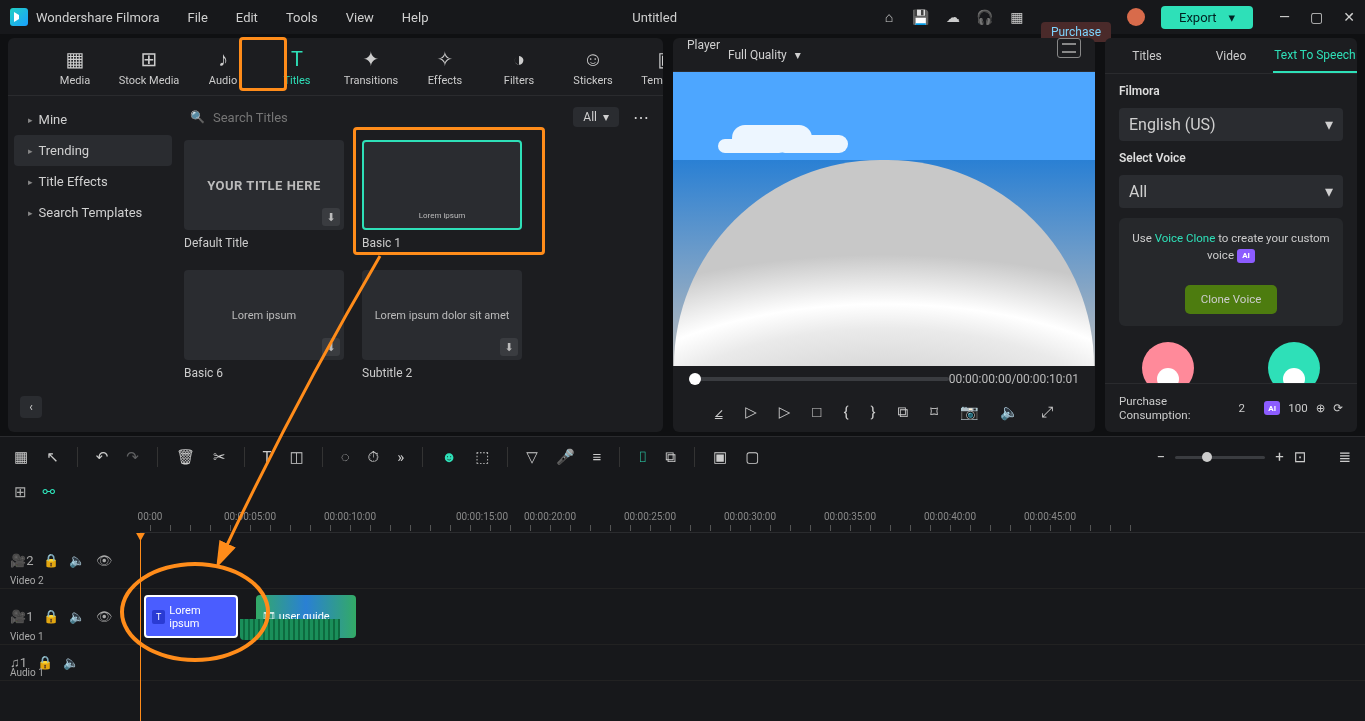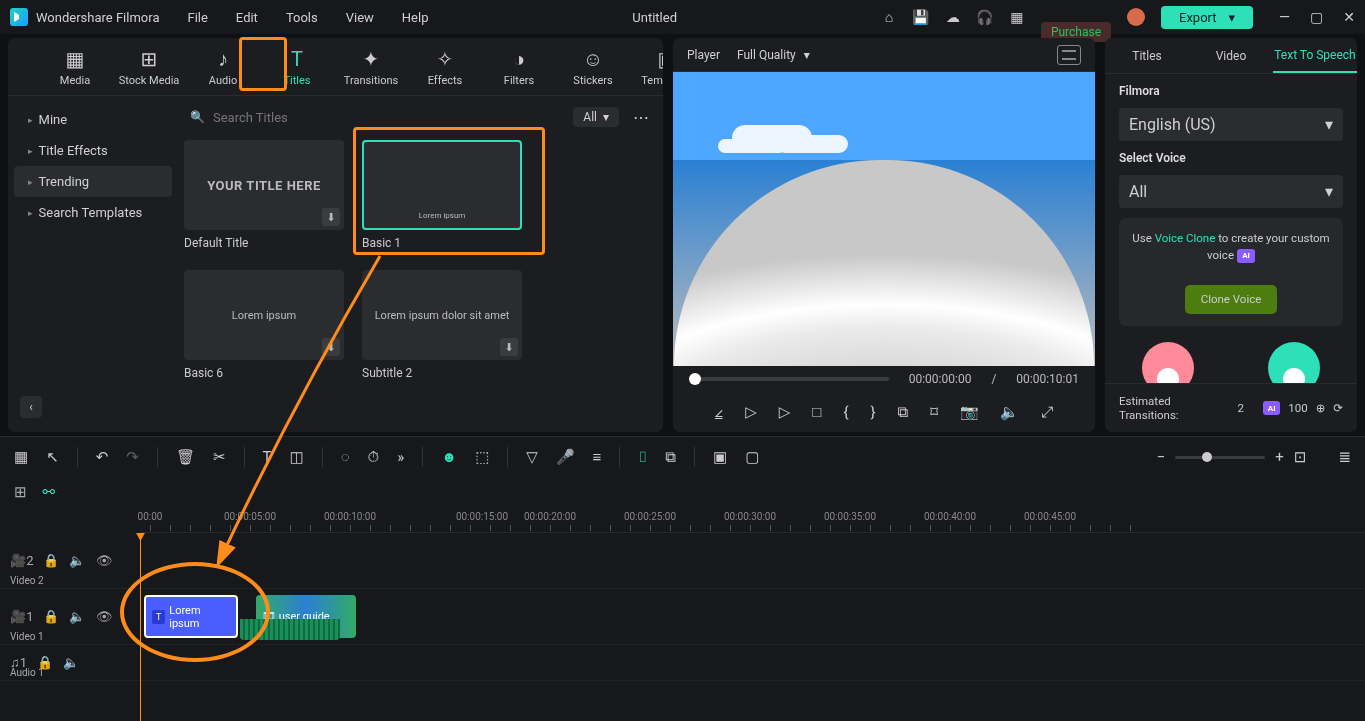--- a/index.html
+++ b/index.html
@@ -8,21 +8,21 @@
 
 .titlebar { height: 34px; display: flex; align-items: center; padding: 0 10px; background: #17181b; gap: 8px; }
 .logo { width: 18px; height: 18px; background: linear-gradient(135deg,#21d0c3,#1aa0ff); border-radius: 3px; position: relative; }
 .logo::after { content:""; position:absolute; inset:4px; border-left:5px solid #fff; border-top:3px solid transparent; border-bottom:3px solid transparent; }
 .app-name { font-size: 13px; margin-right: 20px; }
 .menubar { display: flex; gap: 28px; font-size: 13px; }
 .menubar span { cursor: pointer; }
 .title-center { flex: 1; text-align: center; font-size: 13px; }
 .titlebar-right { display: flex; align-items: center; gap: 16px; }
 .titlebar-right .ico { width: 16px; height: 16px; display:flex; align-items:center; justify-content:center; color:#ccc; cursor:pointer; font-size:14px; }
-.purchase { background:#4a2a2a; color:#22c55e; padding: 3px 10px; border-radius: 4px; font-size: 12px; cursor:pointer;margin-top:29px; }
+.purchase { background:#4a2a2a; color:#7dd3fc; padding: 3px 10px; border-radius: 4px; font-size: 12px; cursor:pointer;margin-top:29px; }
 .avatar-small { width:18px; height:18px; border-radius:50%; background:#d86b4b; cursor:pointer; }
 .export-btn { background:#2ee0b8; color:#022; padding:4px 18px; border-radius:4px; font-size:13px; display:flex; align-items:center; gap:12px; cursor:pointer; }
 .win-btns { display:flex; gap:20px; margin-left:10px; font-size:14px; }
 .win-btns span { cursor:pointer; }
 
 
 .workspace { display:flex; height: 398px; gap:10px; padding: 4px 8px 0; }
 
 
 .media-panel { flex: 0 0 655px; background:#1c1d20; border-radius:6px; display:flex; flex-direction:column; overflow:hidden;}
@@ -47,28 +47,28 @@
 
 .thumb-grid { flex:1; overflow:auto; padding-top:8px; display:grid; grid-template-columns: repeat(auto-fill, 160px); gap: 20px 18px; align-content:start;}
 .tcard { width:160px; }
 .thumb { width:160px; height:90px; background:#2a2c30; border-radius:4px; position:relative; display:flex; align-items:center; justify-content:center; color:#bbb; font-size:11px; text-align:center; cursor:pointer;}
 .thumb .dl { position:absolute; right:4px; bottom:4px; width:18px; height:18px; background:#3a3c40; border-radius:3px; display:flex; align-items:center; justify-content:center; font-size:11px;}
 .tlabel { margin-top:6px; font-size:12px; color:#ccc;}
 .thumb.sel { outline:2px solid #2ee0b8; outline-offset:-2px; }
 
 
 .preview-panel { flex:1; background:#1c1d20; border-radius:6px; display:flex; flex-direction:column; overflow:hidden;}
-.pv-top { height:34px; display:flex; align-items:center; padding:0 14px; gap:17px; border-bottom:1px solid #2a2b2e;}
+.pv-top { height:34px; display:flex; padding:0 14px; gap:8px; border-bottom:1px solid #2a2b2e;}
 .pv-quality { display:flex; align-items:center; gap:8px; cursor:pointer;}
 .pv-snap { margin-left:auto; width:24px; height:20px; border:1px solid #888; border-radius:3px; cursor:pointer; position:relative;}
 .pv-snap::after { content:""; position:absolute; inset:4px; border-top:2px solid #888; border-bottom:2px solid #888;}
 .pv-view { flex:1; background: linear-gradient(180deg,#4da6ff 0%, #4da6ff 30%, #3d95ef 30%, #2a80d4 30%, #bcbcbc 100%); display:flex; align-items:flex-end; justify-content:center; position:relative;}
 .dome { width: 100%; height: 70%; max-width:420px; background: radial-gradient(ellipse 140% 120% at 50% 130%, #c0c0c0 0%, #eaeaea 40%, #fff 50%, #c8c8c8 70%); border-top-left-radius: 240px; border-top-right-radius: 240px;}
 .sky-cloud { position:absolute; top:18%; left:14%; width:80px; height:26px; background:#fff; border-radius:16px; box-shadow: 40px 6px 0 -4px #fff, -20px 8px 0 -6px #fff; opacity:0.9;}
-.pv-scrub { height:26px; display:flex; align-items:center; gap:20px; padding:0 16px;}
+.pv-scrub { height:26px; display:flex; align-items:center; gap:0; padding:0 16px;}
 .pv-scrub .bar { flex:1; height:4px; background:#3a3c40; border-radius:2px; position:relative;}
 .pv-scrub .bar::before { content:""; position:absolute; left:0; top:-4px; width:12px; height:12px; background:#fff; border-radius:50%;}
 .pv-time { font-size:12px; color:#bbb;}
 .pv-controls { height:40px; display:flex; align-items:center; justify-content:center; gap:22px; font-size:15px; color:#ccc;}
 .pv-controls span { cursor:pointer;}
 
 
 .tts-panel { flex:0 0 252px; background:#1c1d20; border-radius:6px; display:flex; flex-direction:column; padding:0; overflow:hidden;}
 .tts-tabs { display:flex; height:36px; border-bottom:1px solid #2a2b2e;}
 .tts-tab { flex:1; display:flex; align-items:center; justify-content:center; font-size:12px; cursor:pointer; color:#ccc;}
@@ -200,22 +200,22 @@
         </div>
         <div class="mtab">
           <div class="micon">▣</div>
           <span>Templates</span>
         </div>
       </div>
     <div class="media-body">
       <div class="media-side">
         <div id="side-items">
             <div class="side-item">Mine</div>
+            <div class="side-item active">Trending</div>
             <div class="side-item">Title Effects</div>
-            <div class="side-item active">Trending</div>
             <div class="side-item">Search Templates</div>
           </div>
         <div class="side-nav-back">‹</div>
       </div>
       <div class="media-content">
         <div class="mc-top">
           <div class="search-wrap">
             <span>🔍</span>
             <input placeholder="Search Titles" style="">
           </div>
@@ -321,21 +321,21 @@
           </div>
           <div class="voice-item">
             <div class="voice-av" style="background:#2ee0b8">
               <div class="head" style="background:#fff"></div>
             </div>
           </div>
         </div>
     </div>
     <div class="tts-footer">
       <div class="est-row">
-        <span>Estimated Transitions:</span>
+        <span>Purchase Consumption:</span>
         <span>2</span>
         <span class="sp"></span>
         <span class="ai-badge">AI</span>
         <span>100</span>
         <span>⊕</span>
         <span>⟳</span>
       </div>
     </div>
   </div>
 

